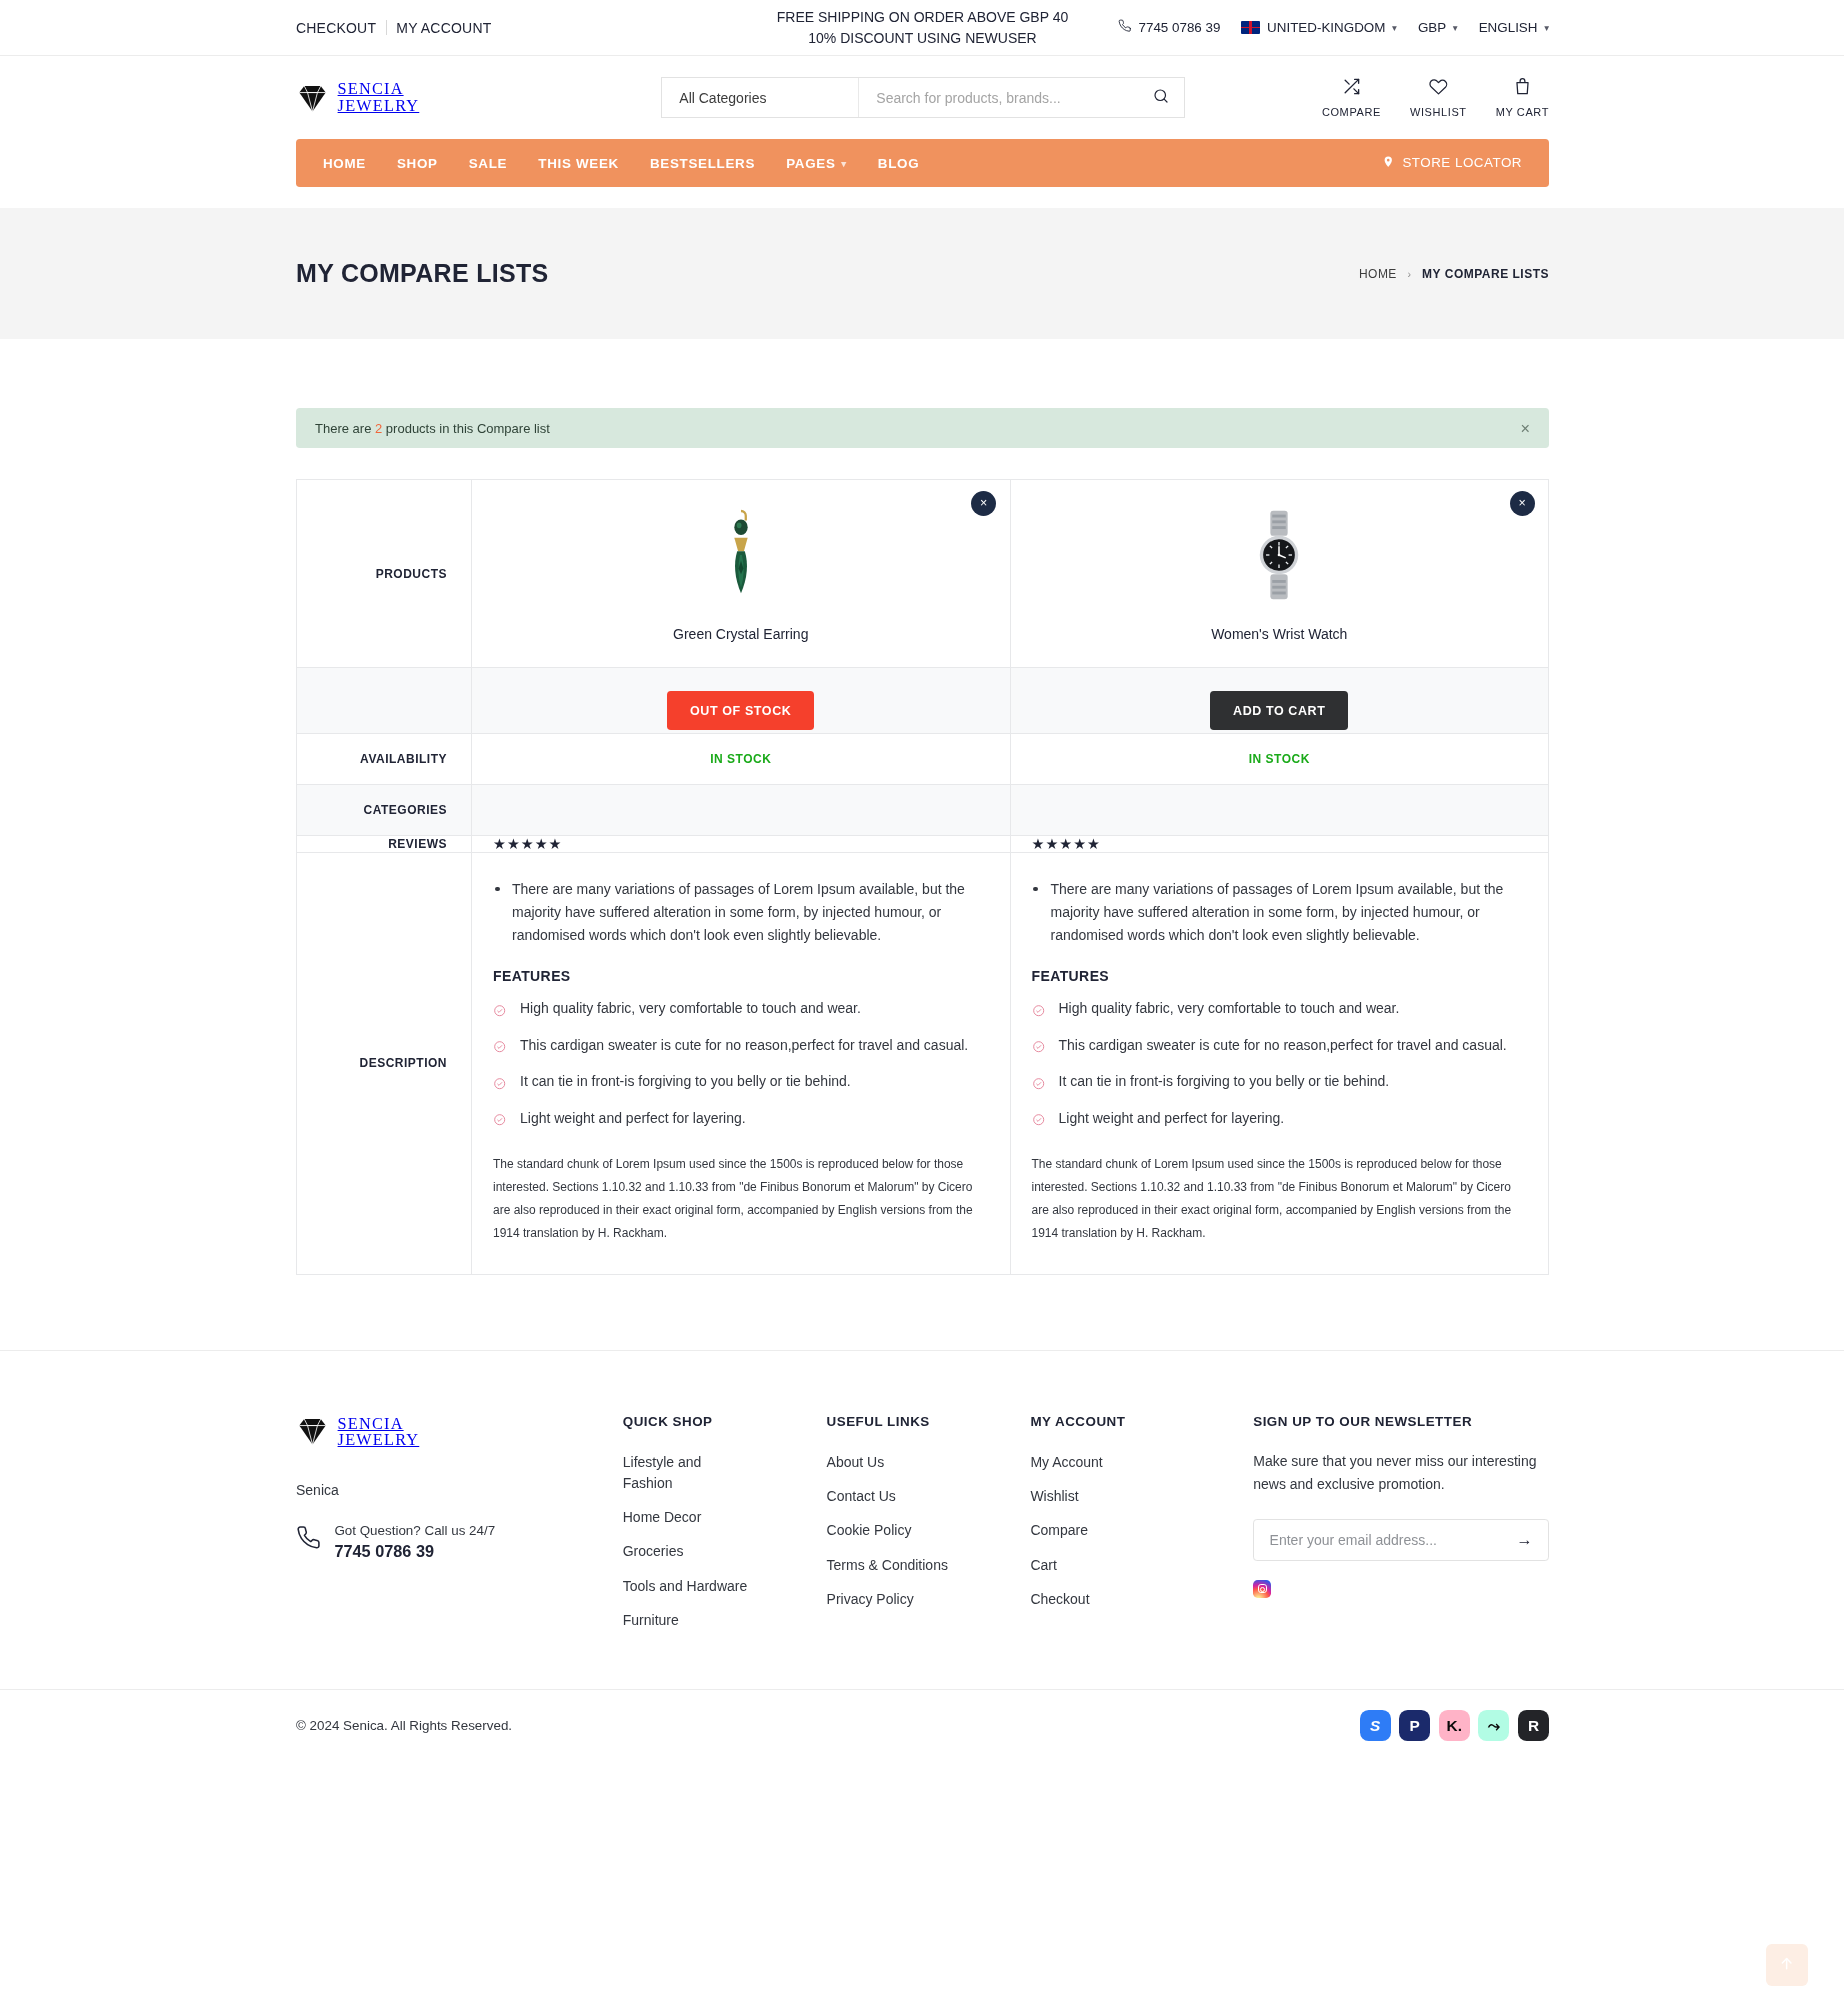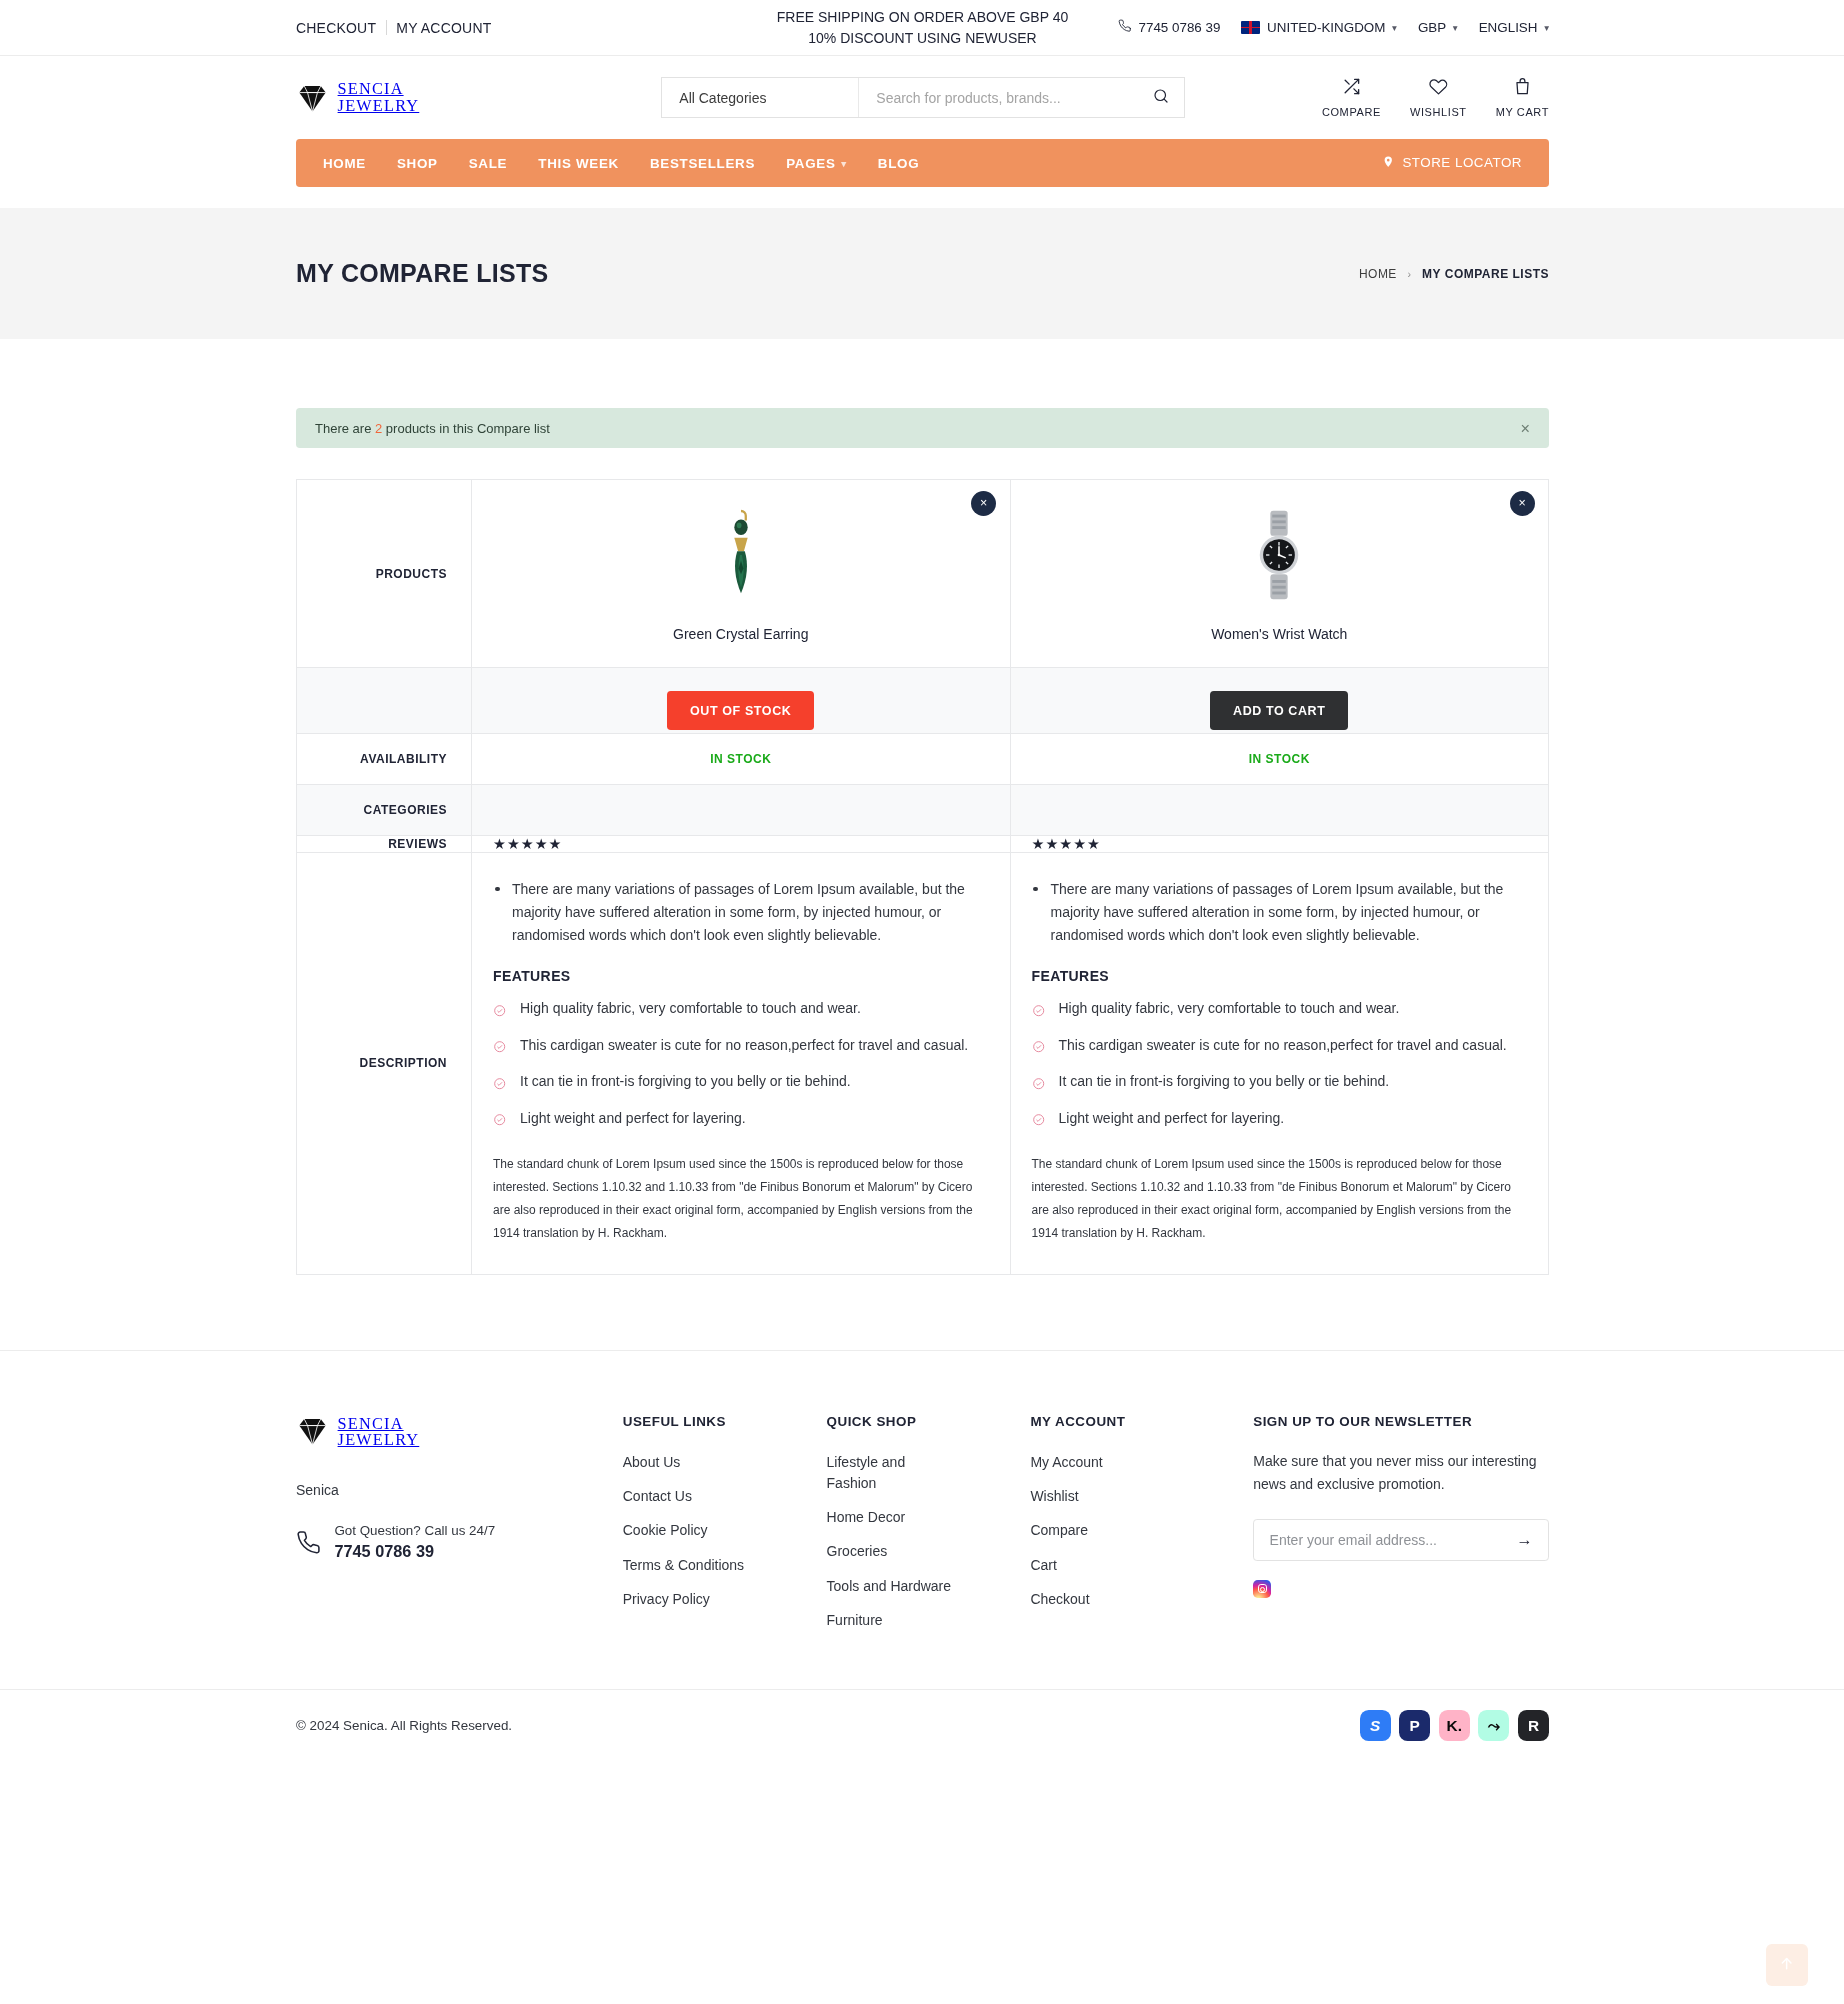--- a/index.html
+++ b/index.html
@@ -191,21 +191,21 @@
   .desc-foot { margin-top: 23px; font-size: 12px; line-height: 23px; color: #33373f; }
 
   
   .footer { border-top: 1px solid #ececec; margin-top: 75px; padding-top: 63px; padding-bottom: 44px; }
   .fgrid { display: flex; }
   .fcol-brand { width: 327px; }
   .fcol { width: 204px; }
   .fcol-news { width: 296px; margin-left: 19px; }
   .f-logo { display: flex; align-items: center; gap: 8.6px; }
   .f-company { margin-top: 31px; font-size: 14px; color: #33373f; }
-  .f-phonebox { margin-top: 25px; display: flex; align-items: flex-end; gap: 13.4px; }
+  .f-phonebox { margin-top: 25px; display: flex; align-items: flex-start; gap: 13.4px; }
   .f-phone-txt .f-q { font-size: 13.4px; color: #33373f; }
   .f-phone-txt .f-num { font-size: 16.3px; font-weight: bold; margin-top: 4.8px; color: #202435; }
   .f-head { font-size: 13.4px; font-weight: bold; letter-spacing: 0.5px; color: #202435; }
   .f-links { list-style: none; margin-top: 23px; }
   .f-links li { margin-bottom: 13.4px; }
   .f-links a { font-size: 14px; color: #33373f; text-decoration: none; line-height: 21px; display: inline-block; cursor: pointer; }
   .f-news-txt { margin-top: 21px; font-size: 14px; line-height: 23px; color: #33373f; }
   .news-form {
     margin-top: 23px; height: 42px; border: 1px solid #e2e2e2; border-radius: 3.8px;
     display: flex; align-items: center; padding: 0 15.4px;
@@ -601,38 +601,38 @@
             </svg>
         </span>
         <span class="f-phone-txt">
           <span class="f-q" style="display:block">Got Question? Call us 24/7</span>
           <span class="f-num" style="display:block">7745 0786 39</span>
         </span>
       </div>
     </div>
 
     <div class="fcol">
+      <div class="f-head">QUICK SHOP</div>
+      <ul class="f-links">
+        <li><a href="#" style="max-width:115px">Lifestyle and Fashion</a></li>
+        <li><a href="#">Home Decor</a></li>
+        <li><a href="#">Groceries</a></li>
+        <li><a href="#">Tools and Hardware</a></li>
+        <li><a href="#">Furniture</a></li>
+      </ul>
+    </div>
+
+    <div class="fcol">
       <div class="f-head">USEFUL LINKS</div>
       <ul class="f-links">
         <li><a href="#">About Us</a></li>
         <li><a href="#">Contact Us</a></li>
         <li><a href="#">Cookie Policy</a></li>
         <li><a href="#">Terms &amp; Conditions</a></li>
         <li><a href="#">Privacy Policy</a></li>
-      </ul>
-    </div>
-
-    <div class="fcol">
-      <div class="f-head">QUICK SHOP</div>
-      <ul class="f-links">
-        <li><a href="#" style="max-width:115px">Lifestyle and Fashion</a></li>
-        <li><a href="#">Home Decor</a></li>
-        <li><a href="#">Groceries</a></li>
-        <li><a href="#">Tools and Hardware</a></li>
-        <li><a href="#">Furniture</a></li>
       </ul>
     </div>
 
     <div class="fcol">
       <div class="f-head">MY ACCOUNT</div>
       <ul class="f-links">
         <li><a href="#">My Account</a></li>
         <li><a href="#">Wishlist</a></li>
         <li><a href="#">Compare</a></li>
         <li><a href="#">Cart</a></li>

